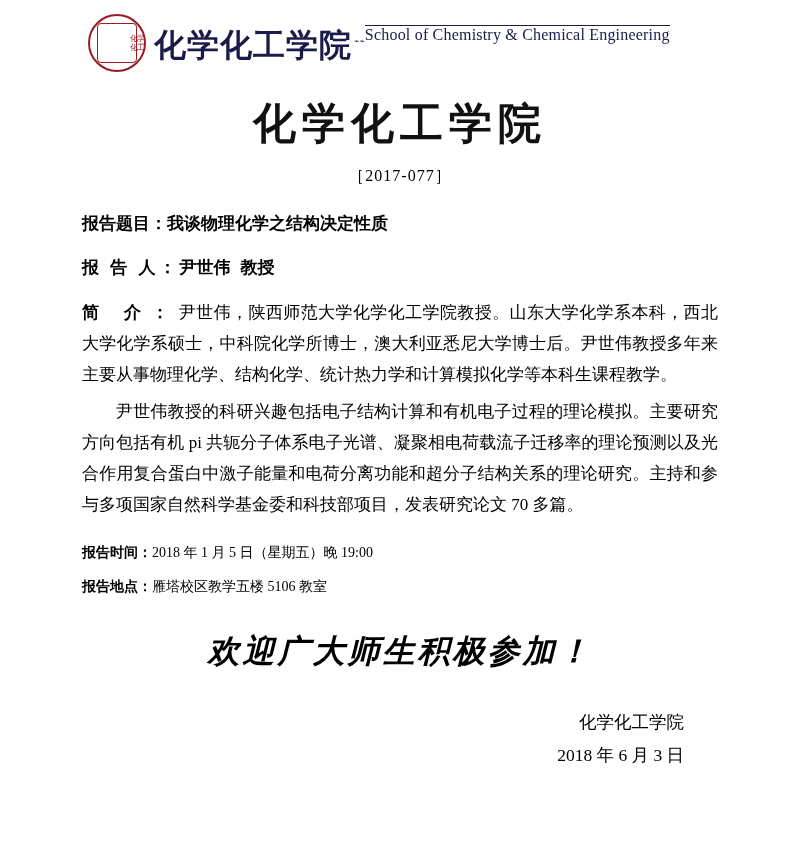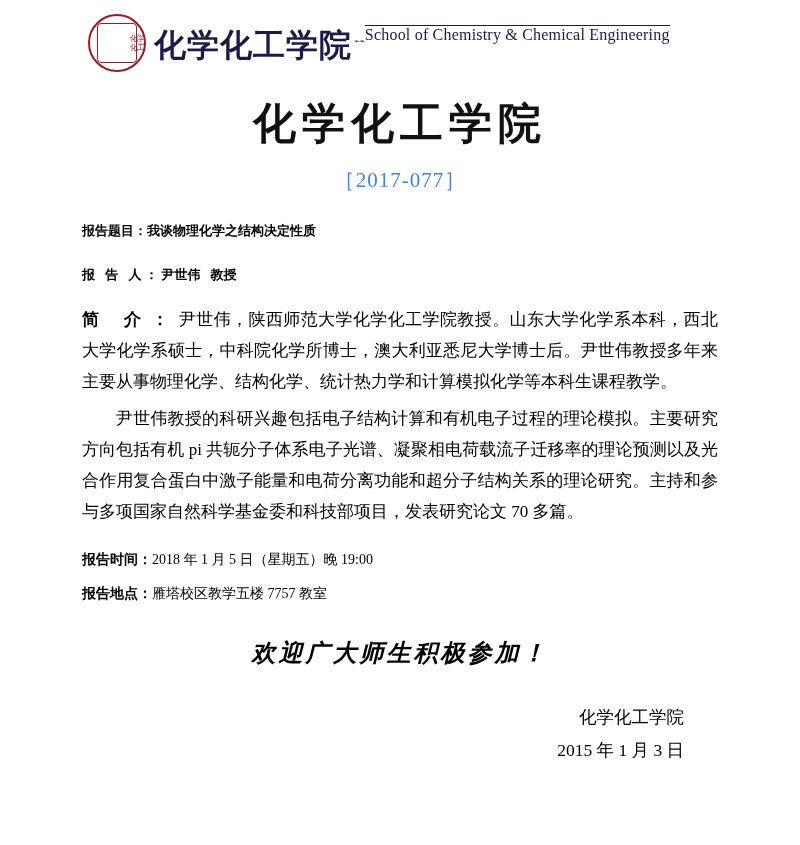--- a/index.html
+++ b/index.html
@@ -99,32 +99,32 @@
     font-size: 43px;
     line-height: 50px;
     font-weight: bold;
     letter-spacing: 6px;
     color: #111;
     font-family: "DejaVu Serif", "Liberation Serif", serif;
   }
   .doc-number {
     margin-top: 18px;
     text-align: center;
-    font-size: 21px;
-    color: #3b82f6;
+    font-size: 16px;
+    color: #000000;
     letter-spacing: 1px;
   }
 
   
   .body-block {
     margin-top: 22px;
     padding: 0 22px;
   }
   .field-row {
-    font-size: 13px;
+    font-size: 17px;
     line-height: 30px;
     margin-bottom: 14px;
   }
   .field-label {
     font-weight: bold;
   }
   .field-label.spaced {
     letter-spacing: 3.5px;
   }
   .field-value {
@@ -155,21 +155,21 @@
     font-size: 14px;
     line-height: 34px;
   }
   .meta-row .field-label {
     font-weight: bold;
   }
 
   .welcome {
     margin-top: 26px;
     text-align: center;
-    font-size: 24px;
+    font-size: 32px;
     font-weight: bold;
     letter-spacing: 3px;
     font-style: italic;
     font-family: "DejaVu Serif", "Liberation Serif", serif;
   }
 
   .signature {
     margin-top: 32px;
     text-align: right;
     padding-right: 34px;
@@ -211,24 +211,24 @@
       <span class="field-label">简 介：</span><span>尹世伟，陕西师范大学化学化工学院教授。山东大学化学系本科，西北大学化学系硕士，中科院化学所博士，澳大利亚悉尼大学博士后。尹世伟教授多年来主要从事物理化学、结构化学、统计热力学和计算模拟化学等本科生课程教学。</span>
     </div>
 
     <div class="intro-2">尹世伟教授的科研兴趣包括电子结构计算和有机电子过程的理论模拟。主要研究方向包括有机 pi 共轭分子体系电子光谱、凝聚相电荷载流子迁移率的理论预测以及光合作用复合蛋白中激子能量和电荷分离功能和超分子结构关系的理论研究。主持和参与多项国家自然科学基金委和科技部项目，发表研究论文 70 多篇。</div>
 
     <div class="meta-row">
       <span class="field-label">报告时间：</span><span class="field-value">2018 年 1 月 5 日（星期五）晚 19:00</span>
     </div>
 
     <div class="meta-row">
-      <span class="field-label">报告地点：</span><span class="field-value">雁塔校区教学五楼 7757 教室</span>
+      <span class="field-label">报告地点：</span><span class="field-value">雁塔校区教学五楼 5106 教室</span>
     </div>
 
     <div class="welcome">欢迎广大师生积极参加！</div>
 
     <div class="signature">
       <div>化学化工学院</div>
-      <div>2015 年 1 月 3 日</div>
+      <div>2018 年 6 月 3 日</div>
     </div>
 
   </div>
 </div>
 
 </body></html>

